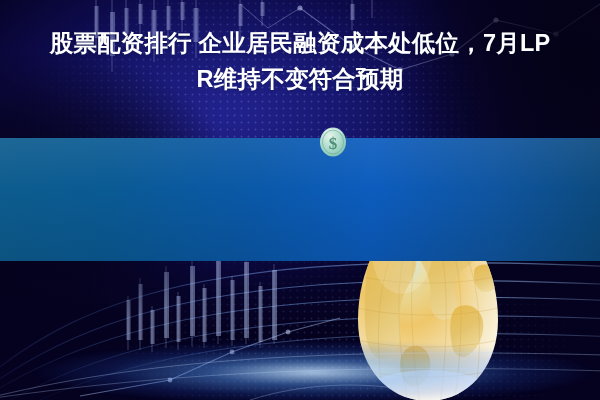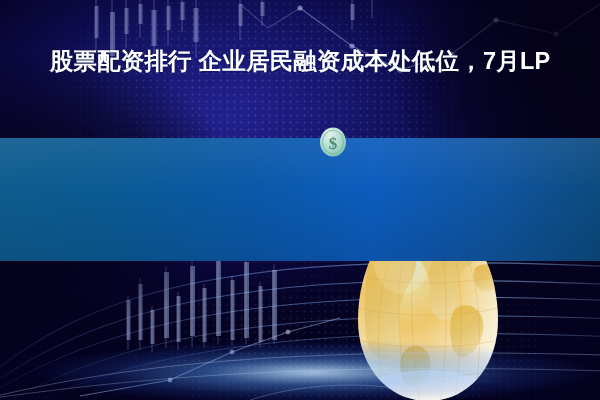--- a/index.html
+++ b/index.html
@@ -315,15 +315,16 @@
       </defs>
       <ellipse cx="15" cy="17" rx="13" ry="14.5" fill="url(#coinGrad)"></ellipse>
       <ellipse cx="15" cy="17" rx="10.5" ry="12" fill="none" stroke="#6aa892" stroke-width="0.9" opacity="0.7"></ellipse>
       <text x="15" y="23.5" text-anchor="middle" font-family="Liberation Serif, serif" font-size="17" font-weight="bold" fill="#4e8f78">$</text>
       <path d="M6 8 C 10 3 20 3 24 8" fill="none" stroke="#ffffff" stroke-width="1.2" opacity="0.45"></path>
     </svg>
   </div>
 
   <div id="title-text">
     <div class="title-line">股票配资排行 企业居民融资成本处低位，7月LP</div>
+    <div class="title-line">R维持不变符合预期</div>
   </div>
 
 </div>
 
 </body></html>

